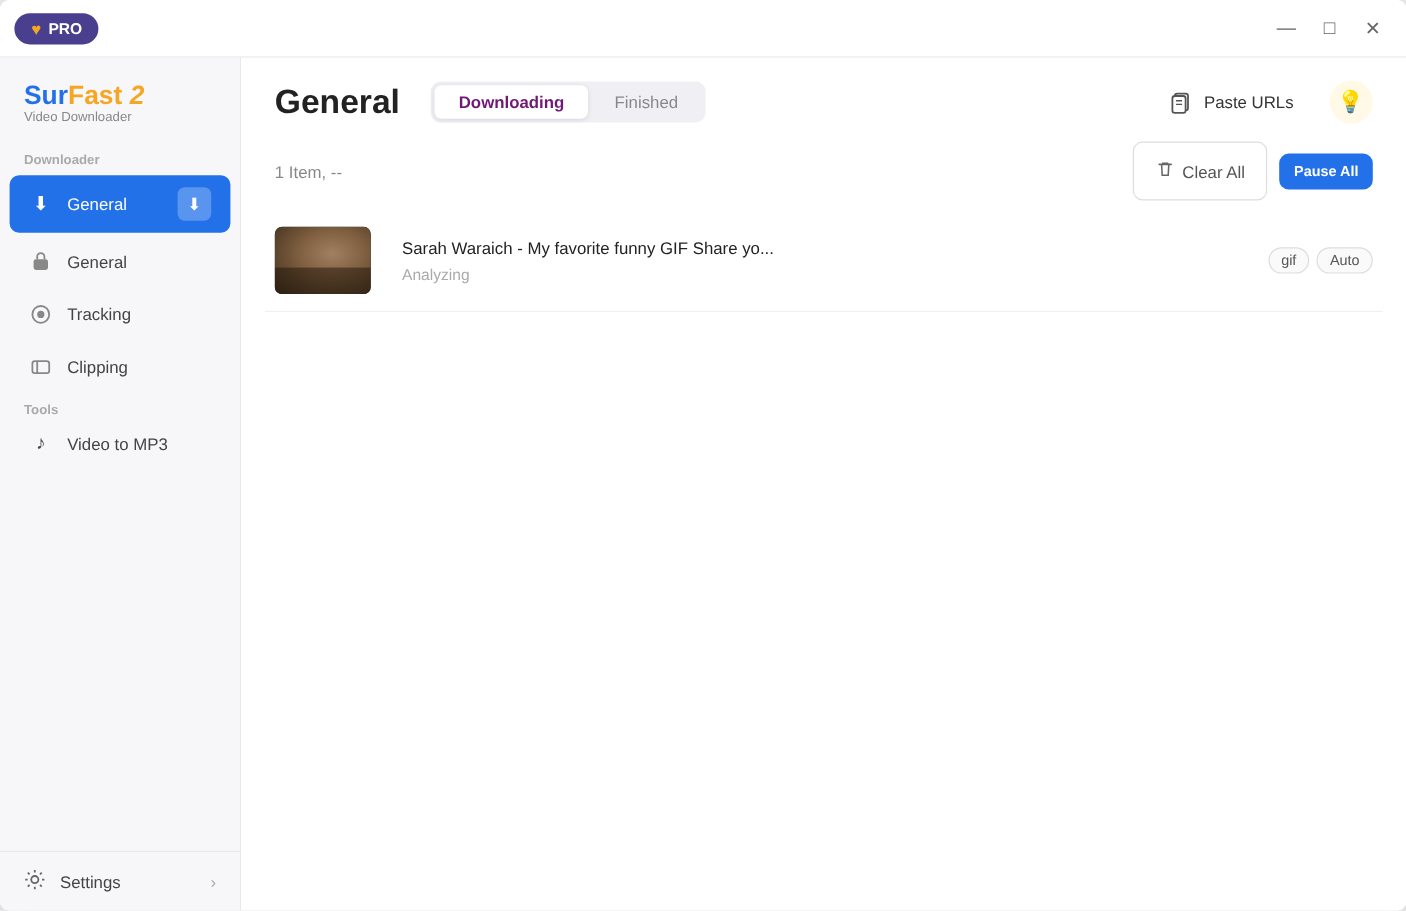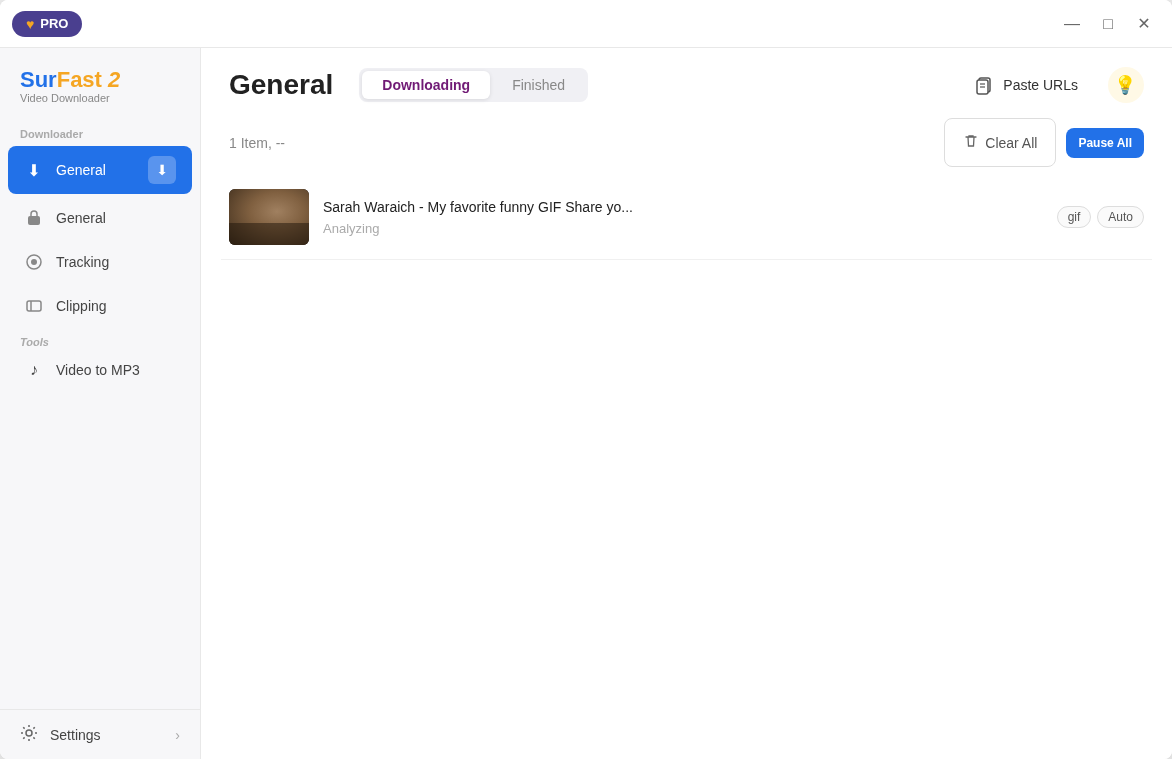--- a/index.html
+++ b/index.html
@@ -287,21 +287,21 @@
     .download-list {
       flex: 1;
       overflow-y: auto;
       padding: 0 20px;
     }
     .download-item {
       display: flex;
       align-items: center;
       padding: 14px 8px;
       border-bottom: 1px solid #f0f0f0;
-      gap: 14px;
+      gap: 26px;
     }
     .thumb {
       width: 80px;
       height: 56px;
       border-radius: 6px;
       overflow: hidden;
       flex-shrink: 0;
       background: #222;
       position: relative;
     }
@@ -349,21 +349,20 @@
       border: 1px solid #ddd;
       border-radius: 20px;
       font-size: 12px;
       color: #555;
       background: #fafafa;
     }
 
     
     .tools-section {
       padding: 8px 20px 0;
-      font-style: italic;
     }
   </style>
 </head>
 <body>
 
 <div class="app-window">
 
   <div class="title-bar">
     <div class="pro-badge">
       <span class="heart-icon">♥</span>

